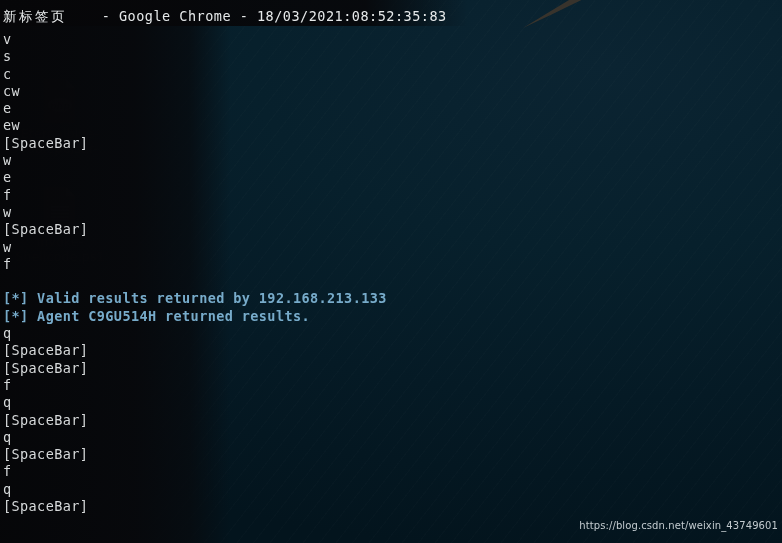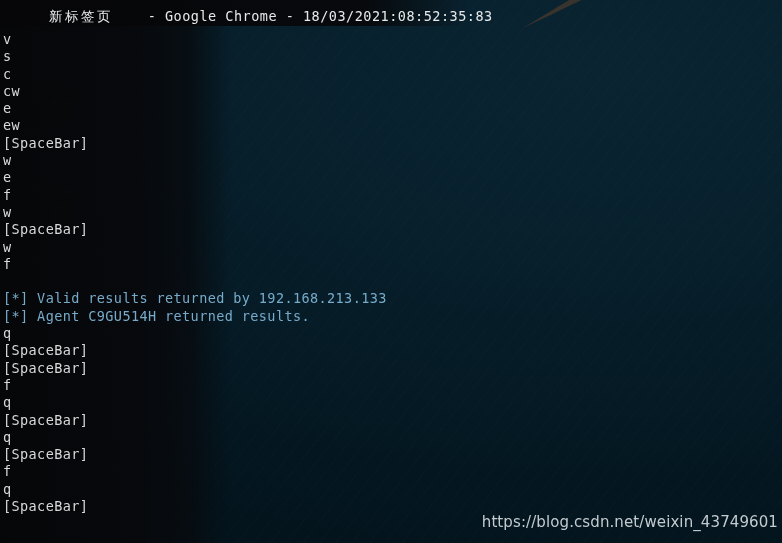--- a/index.html
+++ b/index.html
@@ -106,48 +106,47 @@
     top: 8px;
     font-size: 13.5px;
     line-height: 17px;
     color: #e6e9ea;
     white-space: pre;
     letter-spacing: 0.5px;
   }
   #window-title .cjk {
     font-family: Liberation Mono, monospace;
     letter-spacing: 2.5px;
-    margin-left: 46px;
   }
   #window-title .selblock {
     display: inline-block;
     width: 26px;
     background: #2e3338;
   }
 
   #keylog {
     position: absolute;
     left: 3px;
     top: 31px;
     font-size: 13.5px;
     line-height: 17.3px;
     color: #d7dadb;
     white-space: pre;
     letter-spacing: 0.4px;
   }
   #keylog .line { height: 17.3px; }
   #keylog .line.blank { color: transparent; }
-  #keylog .line.status { color: #77abca; font-weight: normal; }
+  #keylog .line.status { color: #77abca; font-weight: bold; }
 
   #watermark {
     position: absolute;
     right: 4px;
     bottom: 12px;
     font-family: "DejaVu Sans", "Liberation Sans", sans-serif;
-    font-size: 15px;
+    font-size: 10px;
     color: #c3cbcf;
     letter-spacing: 0.1px;
     z-index: 9;
   }
 </style>
 </head>
 <body>
 
 <div id="screen">
 

